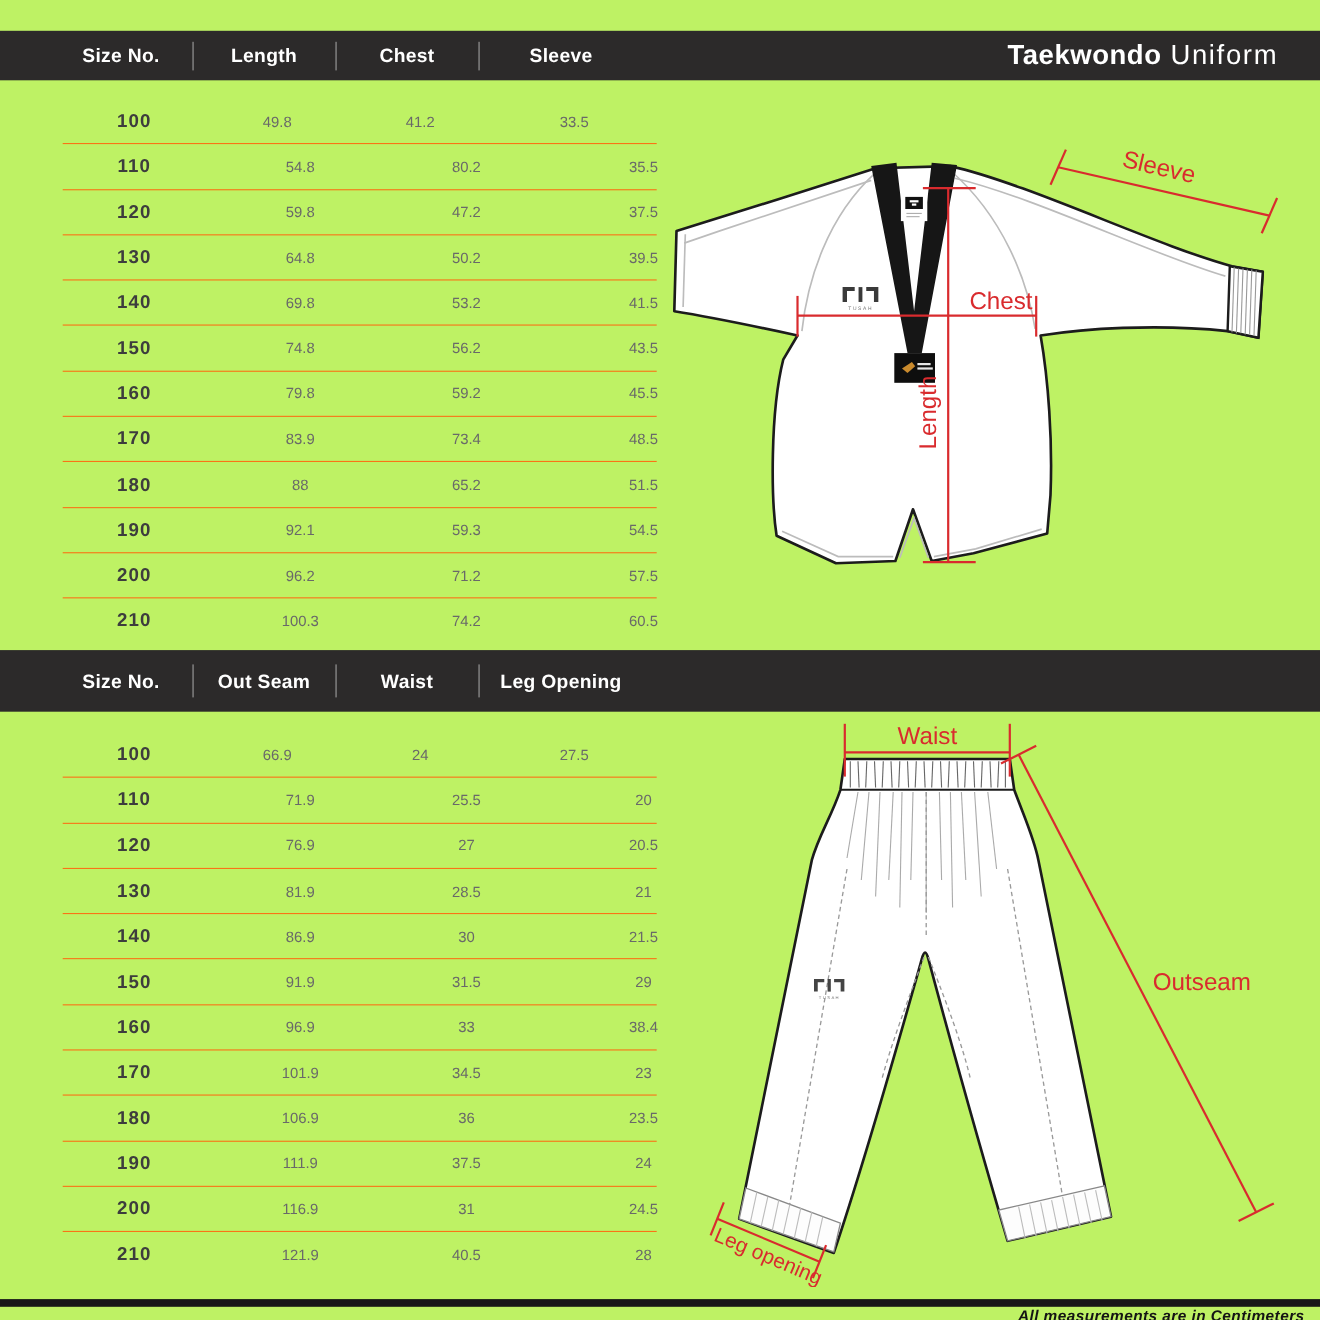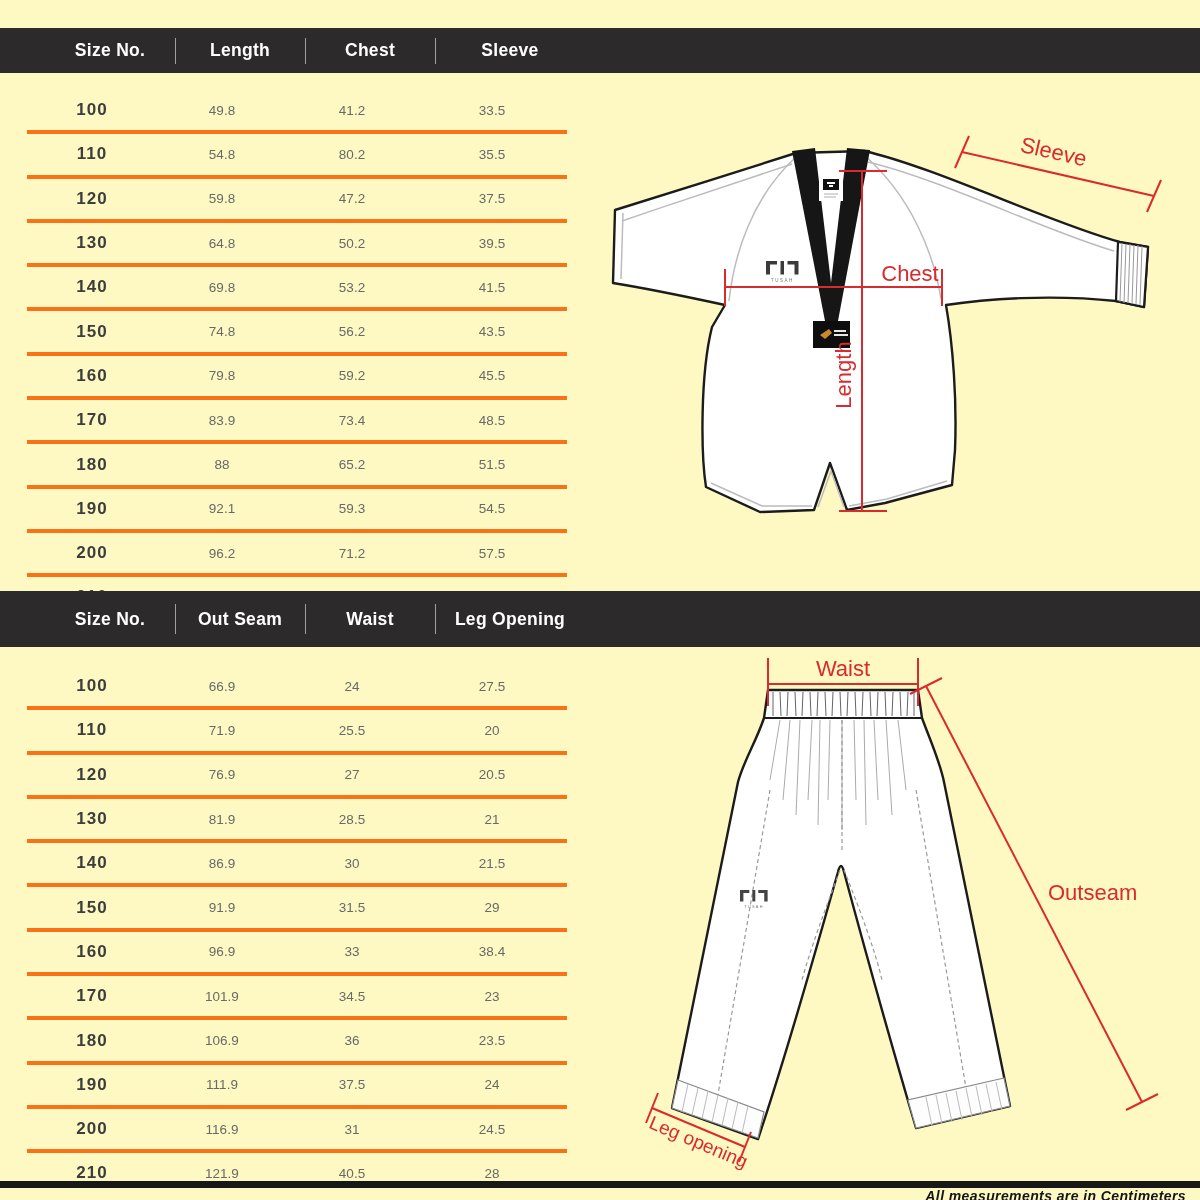--- a/index.html
+++ b/index.html
@@ -1,35 +1,35 @@
 <!DOCTYPE html>
 <html><head>
 <meta charset="utf-8">
 <style>
   html,body{margin:0;padding:0;background:#fff;}
-  .page{position:relative;width:1200px;height:1200px;background:#fef9c3;overflow:hidden;
+  .page{position:relative;width:1200px;height:1200px;background:#bef264;overflow:hidden;
         font-family:"Liberation Sans",sans-serif;}
   
   .bar{position:absolute;left:0;width:1200px;background:#2c2a2a;display:flex;align-items:center;}
   .bar1{top:28px;height:45px;}
   .bar2{top:591px;height:56px;}
   .bar-grid{position:absolute;left:45px;width:540px;height:100%;display:grid;
             grid-template-columns:130px 130px 130px 150px;align-items:center;}
   .bar-cell{text-align:center;color:#fff;font-size:17.5px;font-weight:600;letter-spacing:.3px;}
   .vsep{position:absolute;top:50%;transform:translateY(-50%);width:1px;height:26px;background:rgba(255,255,255,.55);}
   .vsep.s1{left:175px;} .vsep.s2{left:305px;} .vsep.s3{left:435px;}
   .bar2 .vsep{height:30px;}
   .brand{position:absolute;right:38px;top:50%;transform:translateY(-50%);color:#fff;white-space:nowrap;}
   .brand .b{font-weight:800;font-size:25px;letter-spacing:.5px;}
   .brand .r{font-weight:400;font-size:25px;letter-spacing:1.5px;margin-left:8px;}
   
-  .table{position:absolute;left:27px;width:540px;}
+  .table{position:absolute;left:57px;width:540px;}
   #jacket-table{top:90px;} #pants-table{top:666px;}
   .trow{display:grid;grid-template-columns:130px 130px 130px 150px;align-items:center;height:40.3px;}
-  .trow + .trow{border-top:4px solid #f97316;}
+  .trow + .trow{border-top:1px solid #f97316;gap:21px;}
   .tcell{text-align:center;}
   .tcell.size{font-weight:700;font-size:17px;color:#3d3d3d;letter-spacing:1px;}
   .tcell.val{font-size:13.5px;color:#696969;}
   
   .svgwrap{position:absolute;}
   #jacket-svg{left:600px;top:135px;}
   #pants-svg{left:620px;top:650px;}
   .redtxt{fill:#d92b2e;font-family:"Liberation Sans",sans-serif;}
   
   .rule{position:absolute;left:0;top:1181px;width:1200px;height:7px;background:#181818;}
@@ -44,20 +44,23 @@
   <header class="bar bar1">
     <div class="bar-grid">
       <div class="bar-cell">Size No.</div>
       <div class="bar-cell">Length</div>
       <div class="bar-cell">Chest</div>
       <div class="bar-cell">Sleeve</div>
     </div>
     <div class="vsep s1"></div>
     <div class="vsep s2"></div>
     <div class="vsep s3"></div>
+    <div class="brand">
+      <span class="b">Taekwondo</span><span class="r">Uniform</span>
+    </div>
   </header>
 
   <section class="table" id="jacket-table">
       <div class="trow">
         <div class="tcell size">100</div>
         <div class="tcell val">49.8</div>
         <div class="tcell val">41.2</div>
         <div class="tcell val">33.5</div>
       </div>
       <div class="trow">

